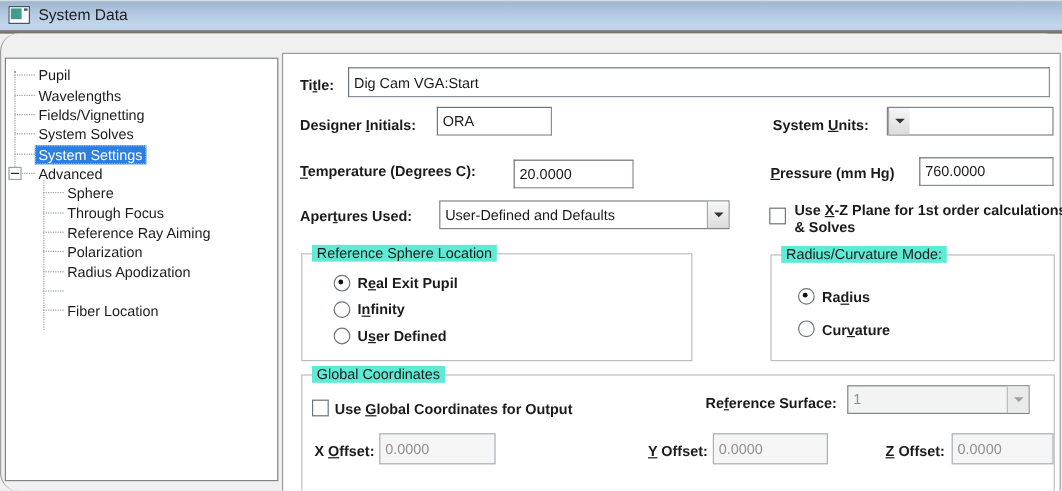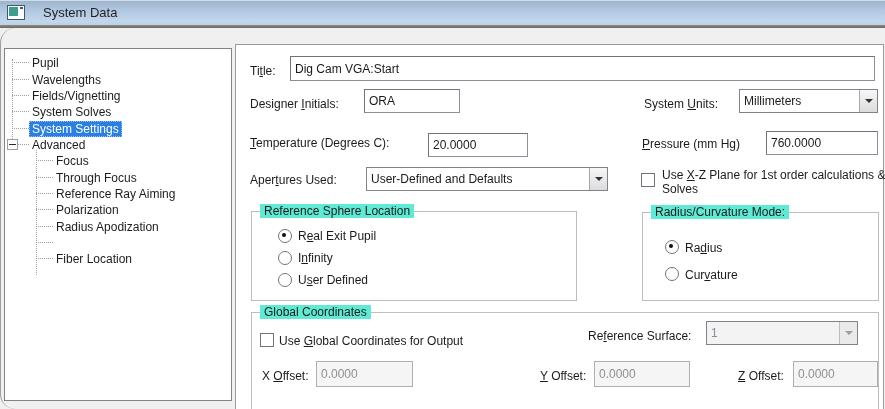--- a/index.html
+++ b/index.html
@@ -8,21 +8,21 @@
 
   
   .titlebar{position:absolute;left:0;top:0;width:885px;height:25px;
     background:linear-gradient(180deg,#9db3cb 0%,#b3c9e2 45%,#c2d6ec 85%,#bcd1e8 100%);
     display:flex;align-items:center;box-shadow:inset 0 1px 0 rgba(255,255,255,.55);}
   .tb-edge{position:absolute;left:0;top:25px;width:885px;height:3px;
     background:linear-gradient(#8e8c82,#6b695f);}
   .app-icon{width:16px;height:13px;margin-left:7px;border:1px solid #43576b;background:#fdfdfd;position:relative;flex:none;}
   .app-icon-inner{position:absolute;left:1px;top:1px;width:9px;height:9px;}
   .app-icon::after{content:"";position:absolute;right:1px;top:1px;width:3px;height:2px;background:#44576b;}
-  .title-text{margin-left:18px;font-size:13px;color:#1f1f1f;}
+  .title-text{margin-left:7px;font-size:13px;color:#1f1f1f;}
 
   
   .client{position:absolute;left:0;top:28px;width:884px;height:381px;background:#f0f0f0;border-left:1px solid #9e9e9e;border-radius:15px;}
 
   
   .tree-panel{position:absolute;left:3px;top:20px;width:226px;height:351px;background:#fff;border:1px solid #808488;}
   #tree-items{position:absolute;left:0;top:6px;right:0;}
   .tree-row{height:16.35px;display:flex;align-items:center;font-size:12px;color:#1c1c1c;}
   .twisty{display:none;width:9px;height:9px;border:1px solid #9aa0a6;background:#fff;margin-left:2px;position:relative;flex:none;box-sizing:content-box;}
   .expandable .twisty{display:block;}
@@ -32,21 +32,21 @@
   .lvl0.expandable .stub{margin-left:0;width:11px;}
   .lvl1 .stub{margin-left:31px;width:17px;}
   .tree-label{padding:1px 3px;white-space:nowrap;}
   .selected .tree-label{background:#2b7fe3;color:#fff;outline:1px dotted #96c1ee;outline-offset:-1px;}
   .vguide{position:absolute;border-left:1px dotted #9aa0a6;width:0;}
   .vg1{left:7px;top:10px;height:84px;}
   .vg2{left:31px;top:101px;height:125px;}
 
   
   .form-panel{position:absolute;left:234px;top:16px;width:647px;height:368px;background:#fff;border:1px solid #9a9a9a;}
-  .flabel{position:absolute;font-size:12px;color:#1b1b1b;white-space:nowrap;line-height:14px;}
+  .flabel{position:absolute;font-size:12px;color:#1b1b1b;white-space:nowrap;line-height:14px;font-weight:bold;}
   .tfield{position:absolute;border:1px solid #8a9099;border-top-color:#6f747c;border-left-color:#6f747c;
     background:#fff;font-family:"Liberation Sans","DejaVu Sans",sans-serif;font-size:12px;color:#1a1a1a;
     padding:0 0 0 4px;margin:0;box-sizing:border-box;outline:none;}
   .tfield.disabled{background:#f5f5f5;color:#8f8f8f;border-color:#aab0b6;}
   .combo{position:absolute;border:1px solid #7f848c;background:#fff;display:flex;align-items:stretch;box-sizing:border-box;}
   .combo-text{flex:1;font-size:12px;color:#1a1a1a;display:flex;align-items:center;padding-left:4px;white-space:nowrap;overflow:hidden;}
   .combo-btn{width:17px;flex:none;background:linear-gradient(#f7f7f7,#dcdcdc);border-left:1px solid #a8a8a8;display:flex;align-items:center;justify-content:center;}
   .arr{width:0;height:0;border:4px solid transparent;border-top-color:#333;margin-top:4px;}
   .combo.disabled{background:#f3f3f3;}
   .combo.disabled .combo-text{color:#8d8d8d;}
@@ -103,21 +103,21 @@
     <span class="tree-label" style="background: rgb(43, 127, 227);">System Settings</span>
   </div>
           <div class="tree-row lvl0 expandable">
     <span class="twisty"></span>
     <span class="stub"></span>
     <span class="tree-label">Advanced</span>
   </div>
           <div class="tree-row lvl1">
 
     <span class="stub"></span>
-    <span class="tree-label">Focus</span>
+    <span class="tree-label">Sphere</span>
   </div>
           <div class="tree-row lvl1">
 
     <span class="stub"></span>
     <span class="tree-label">Through Focus</span>
   </div>
           <div class="tree-row lvl1">
 
     <span class="stub"></span>
     <span class="tree-label">Reference Ray Aiming</span>
@@ -147,21 +147,20 @@
     <div class="form-panel">
 
       <div class="flabel" style="left:14px;top:19px">Ti<u>t</u>le:</div>
       <input class="tfield" style="left: 54px; top: 11px; width: 585px; height: 25px;" readonly="" value="Dig Cam VGA:Start">
 
       <div class="flabel" style="left:14px;top:52px">Designer <u>I</u>nitials:</div>
       <input class="tfield" style="left: 128px; top: 44px; width: 96px; height: 24px;" readonly="" value="ORA">
 
       <div class="flabel" style="left:408px;top:52px">System <u>U</u>nits:</div>
       <div class="combo" style="left:503px;top:44px;width:139px;height:24px">
-        <span class="combo-text">Millimeters</span>
         <span class="combo-btn">
             <span class="arr"></span>
           </span>
       </div>
 
       <div class="flabel" style="left:14px;top:91px"><u>T</u>emperature (Degrees C):</div>
       <input class="tfield" style="left: 192px; top: 88px; width: 100px; height: 24px;" readonly="" value="20.0000">
 
       <div class="flabel" style="left:406px;top:92px"><u>P</u>ressure (mm Hg)</div>
       <input class="tfield" style="left: 530px; top: 86px; width: 112px; height: 24px;" readonly="" value="760.0000">

